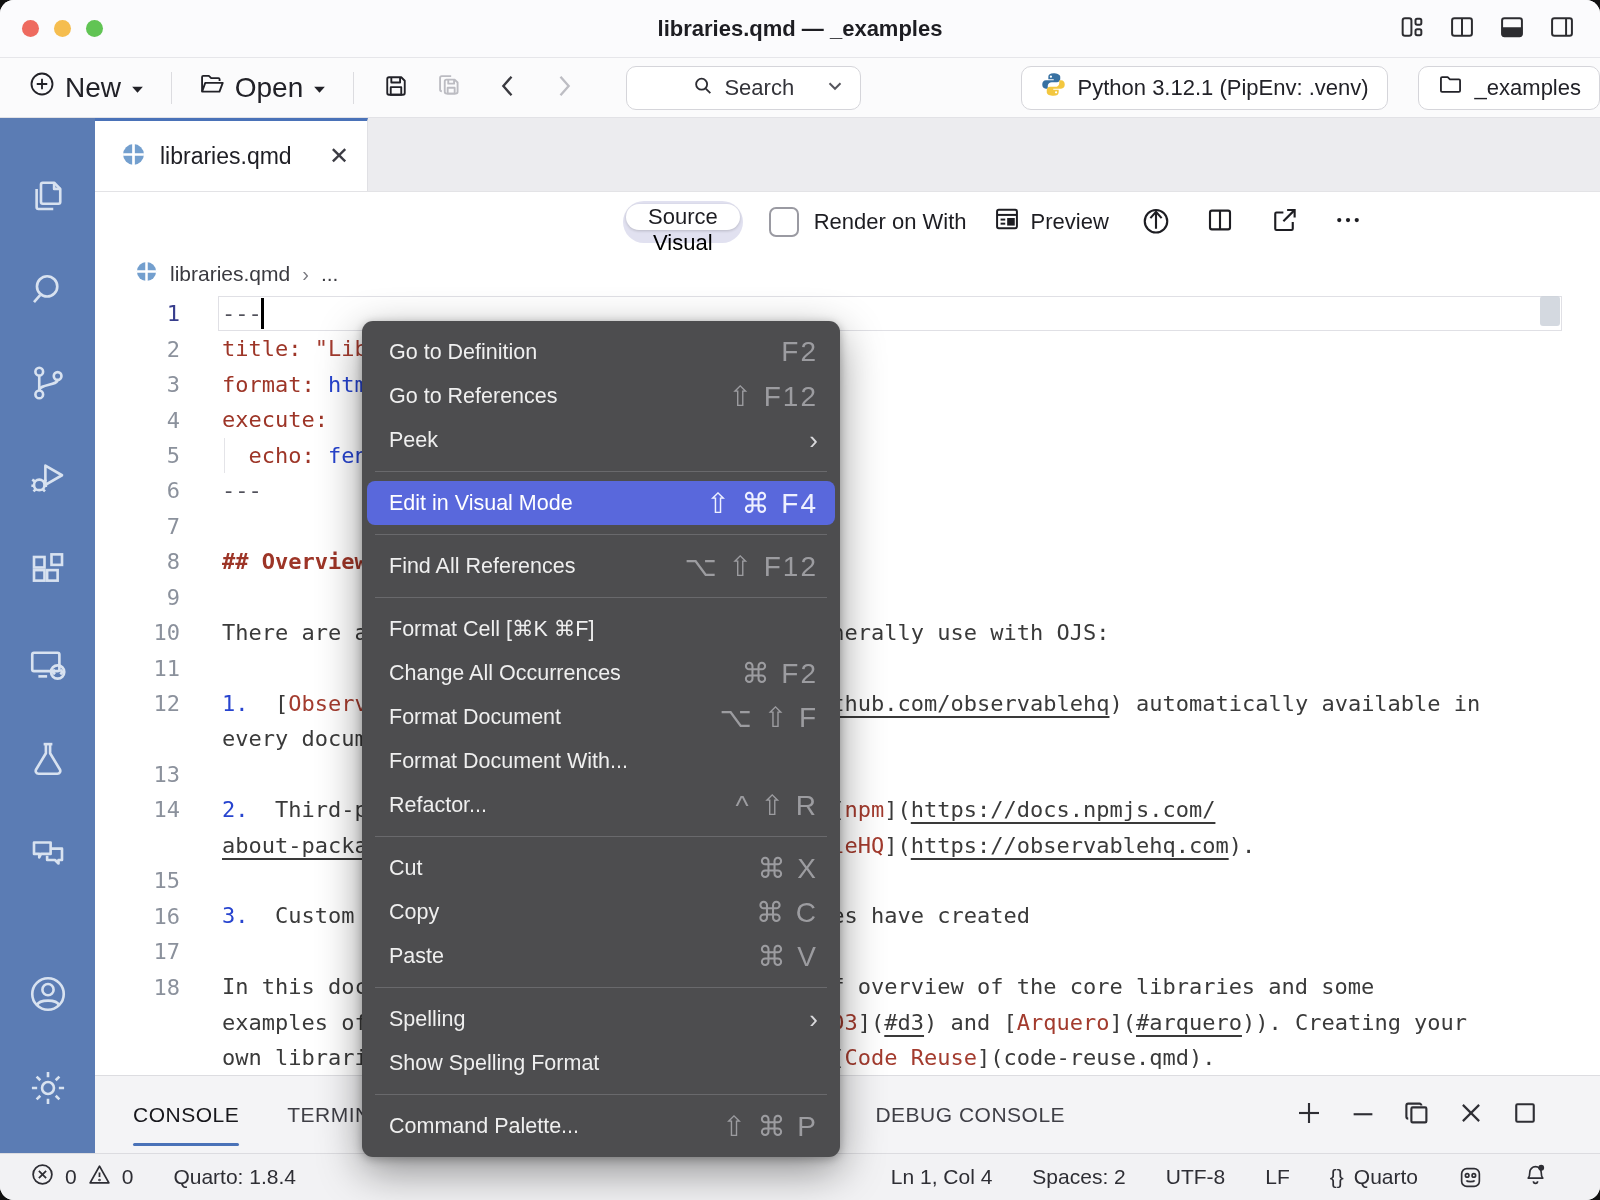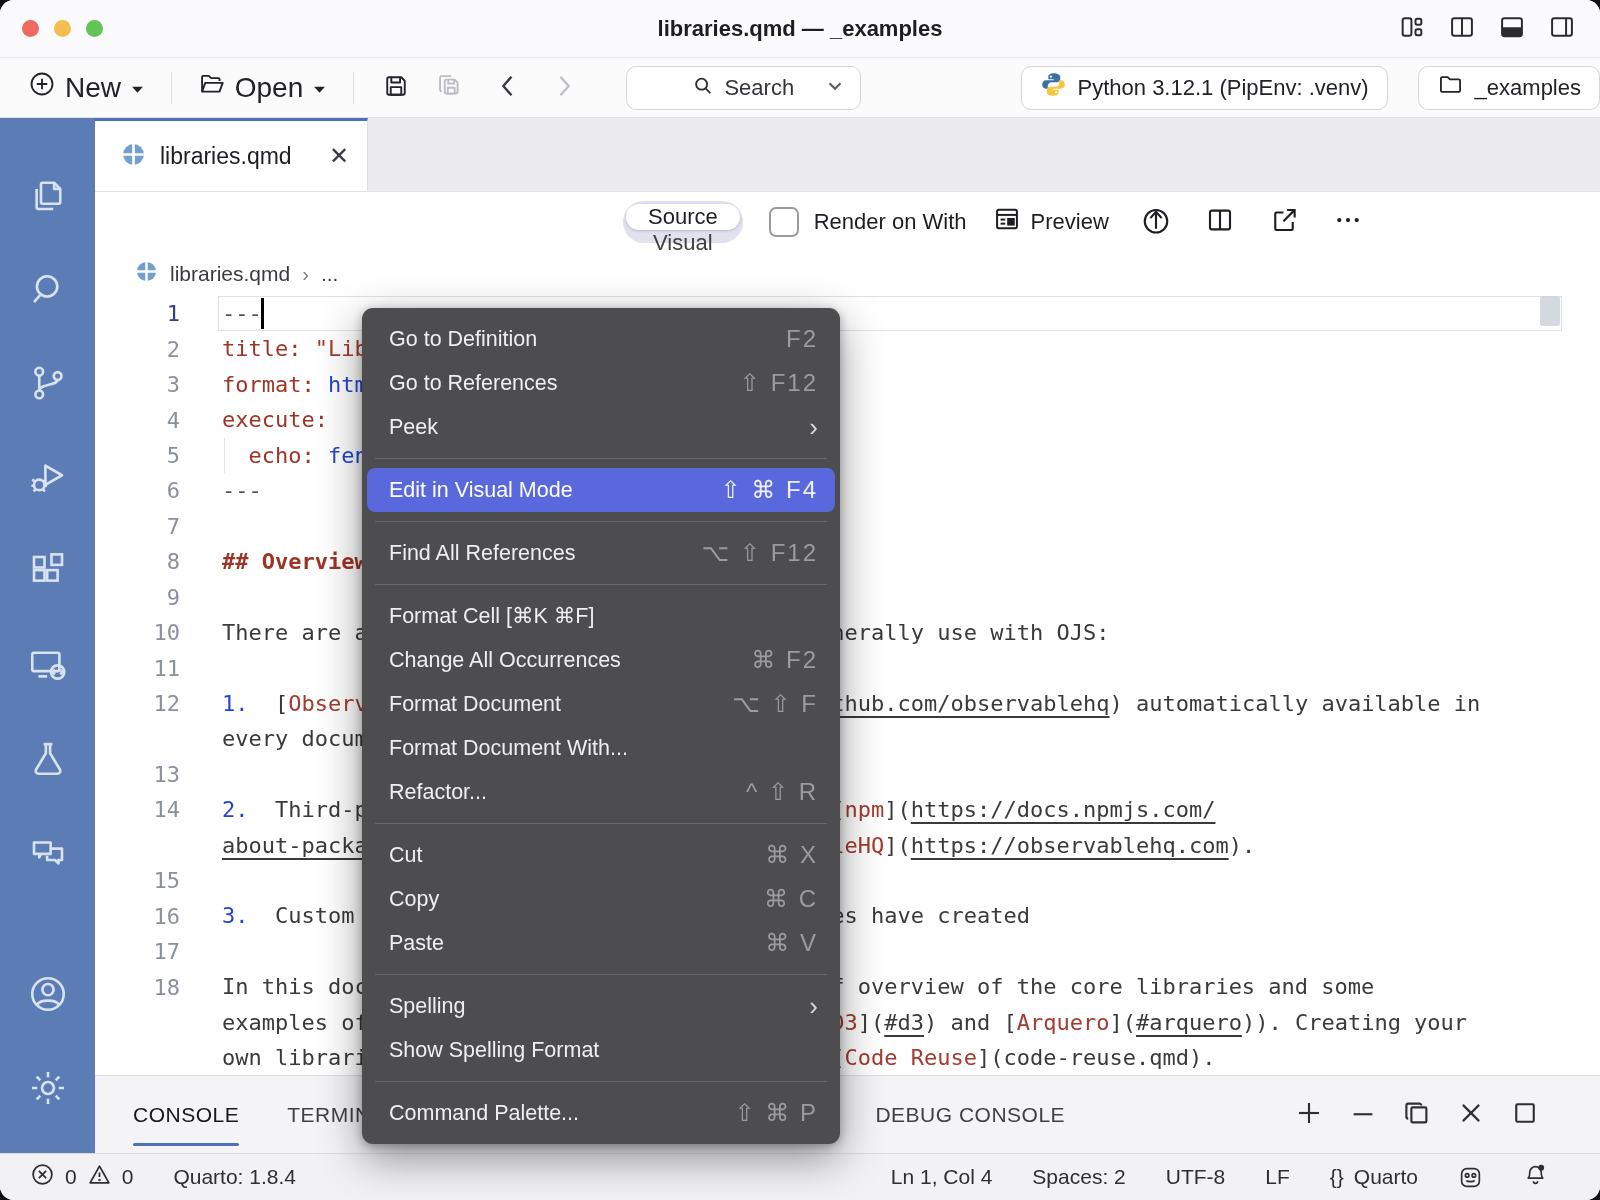--- a/index.html
+++ b/index.html
@@ -51,21 +51,21 @@
   
   .tabstrip { height:74px; background:#ececef; border-bottom:1px solid #e3e3e6; display:flex; flex:0 0 auto; }
   .tab { width:273px; background:#fff; border-top:3px solid #4a72b8; border-right:1px solid #e0e0e4;
          display:flex; align-items:center; padding:0 18px 0 26px; gap:14px; }
   .tab-name { font-size:23px; color:#1e1e24; }
   .tab-close { margin-left:auto; font-size:24px; color:#3c3c44; }
 
   
   .edtoolbar { height:60px; background:#fff; display:flex; align-items:center; flex:0 0 auto; padding-right:36px; }
   .seg { margin-left:528px; background:#e1e1f0; border-radius:21px; height:42px; display:flex; align-items:center; padding:3px;flex-direction:column; }
-  .seg-opt { height:36px; border-radius:18px; padding:0 22px; font-size:22px; display:flex; align-items:center; color:#404040; }
+  .seg-opt { height:36px; border-radius:18px; padding:0 22px; font-size:22px; display:flex; align-items:center; color:#000000; }
   .seg-opt.active { background:#fff; color:#1d1d22; box-shadow:0 1px 3px rgba(0,0,0,.18); }
   .chkwrap { display:flex; align-items:center; gap:15px; margin-left:26px; }
   .checkbox { width:30px; height:30px; border:2px solid #9a9aa2; border-radius:7px; background:#fff; }
   .chk-label { font-size:22px; color:#1d1d22; }
   .preview { display:flex; align-items:center; gap:10px; margin-left:26px; font-size:22px; color:#1d1d22; }
   .preview svg { width:28px; height:28px; }
   .ed-icons { display:flex; align-items:center; gap:34px; margin-left:32px; }
   .ed-icons svg { width:30px; height:30px; }
 
   
@@ -103,24 +103,24 @@
   
   .statusbar { height:47px; background:#f2f2f4; border-top:1px solid #dcdce0; display:flex; align-items:center;
                font-size:21px; color:#2e2e34; flex:0 0 auto; padding:0 52px 0 30px; }
   .sb-group { display:flex; align-items:center; gap:12px; }
   .sb-item { display:flex; align-items:center; gap:10px; white-space:nowrap; }
   .statusbar svg { width:25px; height:25px; }
   .sb-right { margin-left:auto; display:flex; align-items:center; gap:40px; }
   .sb-quarto-ver { margin-left:28px; }
 
   
-  .ctx-menu { position:absolute; left:362px; top:308px; width:478px; background:#4d4d4f; border-radius:11px;
+  .ctx-menu { position:absolute; left:362px; top:321px; width:478px; background:#4d4d4f; border-radius:11px;
               box-shadow:0 14px 44px rgba(0,0,0,.42), 0 2px 10px rgba(0,0,0,.28); padding:9px 0; z-index:50; }
   .ctx-item { height:44px; display:flex; align-items:center; padding:0 22px 0 27px; font-size:21.5px; color:#efefef; }
-  .ctx-item .sc { margin-left:auto; color:#9c9ca0; font-size:24px; letter-spacing:2px; }
+  .ctx-item .sc { margin-left:auto; color:#9c9ca0; font-size:28px; letter-spacing:2px; }
   .ctx-item .sub { margin-left:auto; color:#d9d9dc; font-size:26px; line-height:1; }
   .ctx-item.hl { background:#5968dc; border-radius:8px; margin:0 5px; padding:0 17px 0 22px; color:#fff; }
   .ctx-item.hl .sc { color:#eef0ff; }
   .ctx-sep { height:1px; background:#69696c; margin:9px 13px; }
 </style>
 </head>
 <body>
 
 <div class="screen">
   <div class="window">

